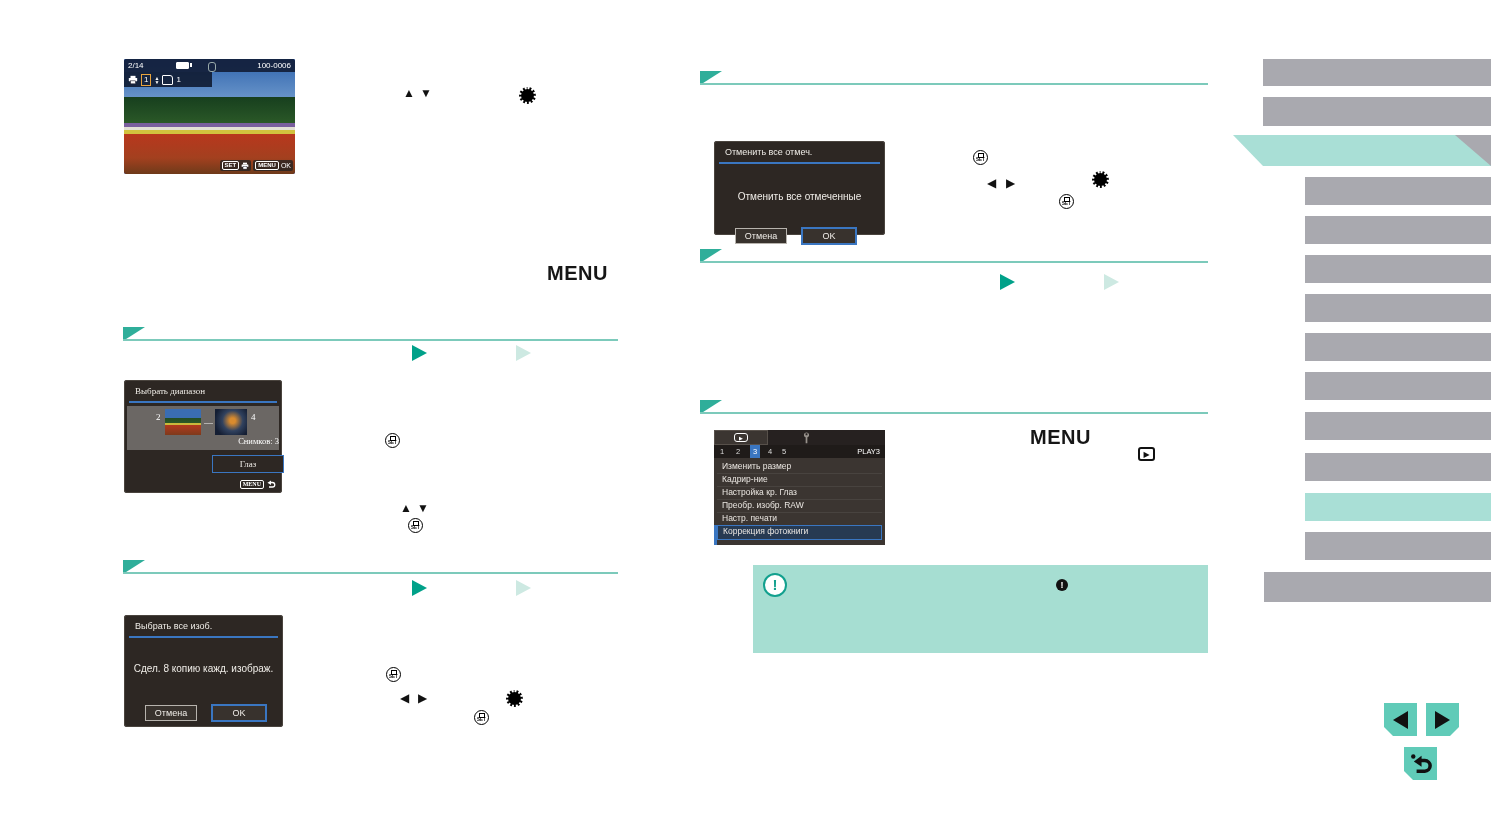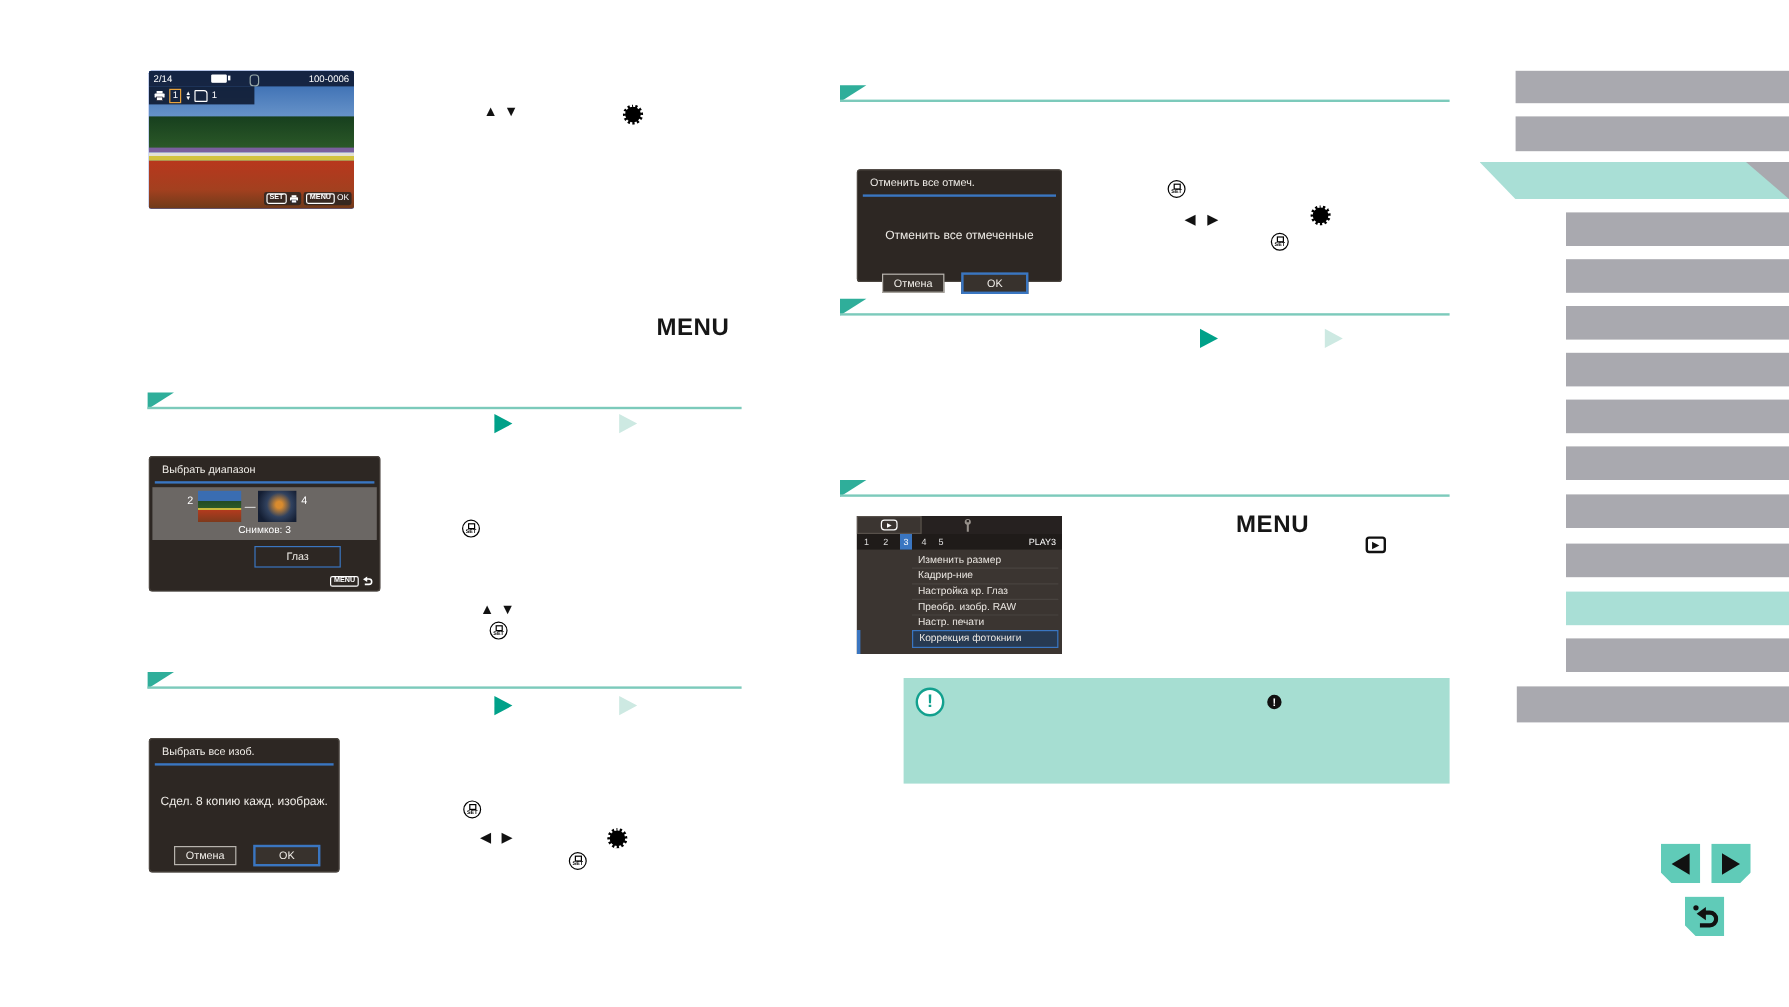--- a/index.html
+++ b/index.html
@@ -39,21 +39,21 @@
   
   .note{position:absolute;background:#a6ded2;}
   .note .bang{position:absolute;left:10px;top:8px;width:24px;height:24px;border-radius:50%;background:#fff;border:2px solid #12a08e;box-sizing:border-box;color:#12a08e;font-weight:bold;font-size:15px;text-align:center;line-height:20px;}
   .bang-dark{position:absolute;width:12px;height:12px;border-radius:50%;background:#111;color:#fff;font-size:9px;font-weight:bold;text-align:center;line-height:12px;}
   
   .cam{position:absolute;overflow:hidden;border-radius:2px;background:#1d4ed8;}
   .statusbar{position:absolute;left:0;top:0;right:0;height:13px;background:rgba(18,30,58,.92);color:#fff;font-size:8px;line-height:13px;}
   .chip{display:inline-flex;align-items:center;gap:2px;background:rgba(35,35,35,.78);border-radius:2px;padding:1px 2px;color:#fff;font-size:7px;}
   
   .cmenu{position:absolute;background:#3b3531;overflow:hidden;color:#eae6e1;}
-  .cmenu .row{position:absolute;left:3px;right:3px;height:13px;font-size:8.5px;line-height:13px;padding-left:5px;border-bottom:1px solid rgba(255,255,255,.07);margin-left:43px;}
+  .cmenu .row{position:absolute;left:3px;right:3px;height:13px;font-size:8.5px;line-height:13px;padding-left:5px;border-bottom:1px solid rgba(255,255,255,.07);}
   .cmenu .row.sel{border:1px solid #3a76c1;background:#273a52;line-height:11px;}
 </style>
 </head>
 <body>
 
 <div id="canvas">
 
   <div class="cam" style="left:124px;top:59px;width:171px;height:115px;">
     <div class="abs" style="left:0;top:0;width:100%;height:52%;background:linear-gradient(#2f64ad,#86add8);"></div>
     <div class="abs" style="left:0;top:33%;width:100%;height:24%;background:linear-gradient(#173f1e,#2c5a28);"></div>
@@ -102,30 +102,30 @@
   <span class="glyph" style="left:420px;top:87px;">▼</span>
   <div class="dial" style="left:519px;top:87px;width:17px;height:17px;"></div>
 
   <div class="menu-big" style="left:547px;top:262px;">MENU</div>
 
   <div class="hdr-tri" style="left:123px;top:327px;"></div>
   <div class="hdr-line" style="left:123px;top:339px;width:495px;"></div>
   <div class="step dark" style="left:412px;top:345px;"></div>
   <div class="step light" style="left:516px;top:345px;"></div>
 
-  <div class="dlg" style="left:124px;top:380px;width:193px;height:113px;">
+  <div class="dlg" style="left:124px;top:380px;width:158px;height:113px;font-family:Liberation Serif, serif;">
     <div class="ttl">Выбрать диапазон</div>
     <div class="rule"></div>
     <div class="abs" style="left:3px;right:3px;top:26px;height:44px;background:#6b6764;color:#fff;">
       <span class="abs" style="left:29px;top:6px;font-size:9px;">2</span>
       <span class="abs" style="left:38px;top:3px;width:36px;height:26px;background:linear-gradient(#3a6db2 34%,#234c23 34%,#2c5a28 55%,#c9b93c 55%,#c9b93c 60%,#b53a1e 60%,#7e3a1c);"></span>
       <span class="abs" style="left:77px;top:11px;font-size:9px;">—</span>
       <span class="abs" style="left:88px;top:3px;width:32px;height:26px;background:radial-gradient(circle at 55% 45%,#d98b2e 12%,#31425f 45%,#141e33 80%);"></span>
       <span class="abs" style="left:124px;top:6px;font-size:9px;">4</span>
-      <span class="abs" style="left:0;top:30px;width:100%;text-align:center;font-size:8.5px;">Снимков: 3</span>
+      <span class="abs" style="left:0;top:30px;width:100%;text-align:right;font-size:8.5px;">Снимков: 3</span>
     </div>
     <div class="cbtn ok" style="left:88px;top:75px;width:72px;height:18px;border-width:1.5px;background:#2d2723;">Глаз</div>
     <div class="abs" style="right:6px;top:99px;display:flex;align-items:center;gap:2px;">
       <span class="menutag">MENU</span>
       <svg width="10" height="10" viewBox="0 0 20 20">
           <path d="M6 16 h7 a4.5 4.5 0 0 0 0-9 h-4" fill="none" stroke="#fff" stroke-width="2.6"></path>
           <path d="M10 3 L3 7.5 L10 12 z" fill="#fff"></path>
         </svg>
     </div>
   </div>

